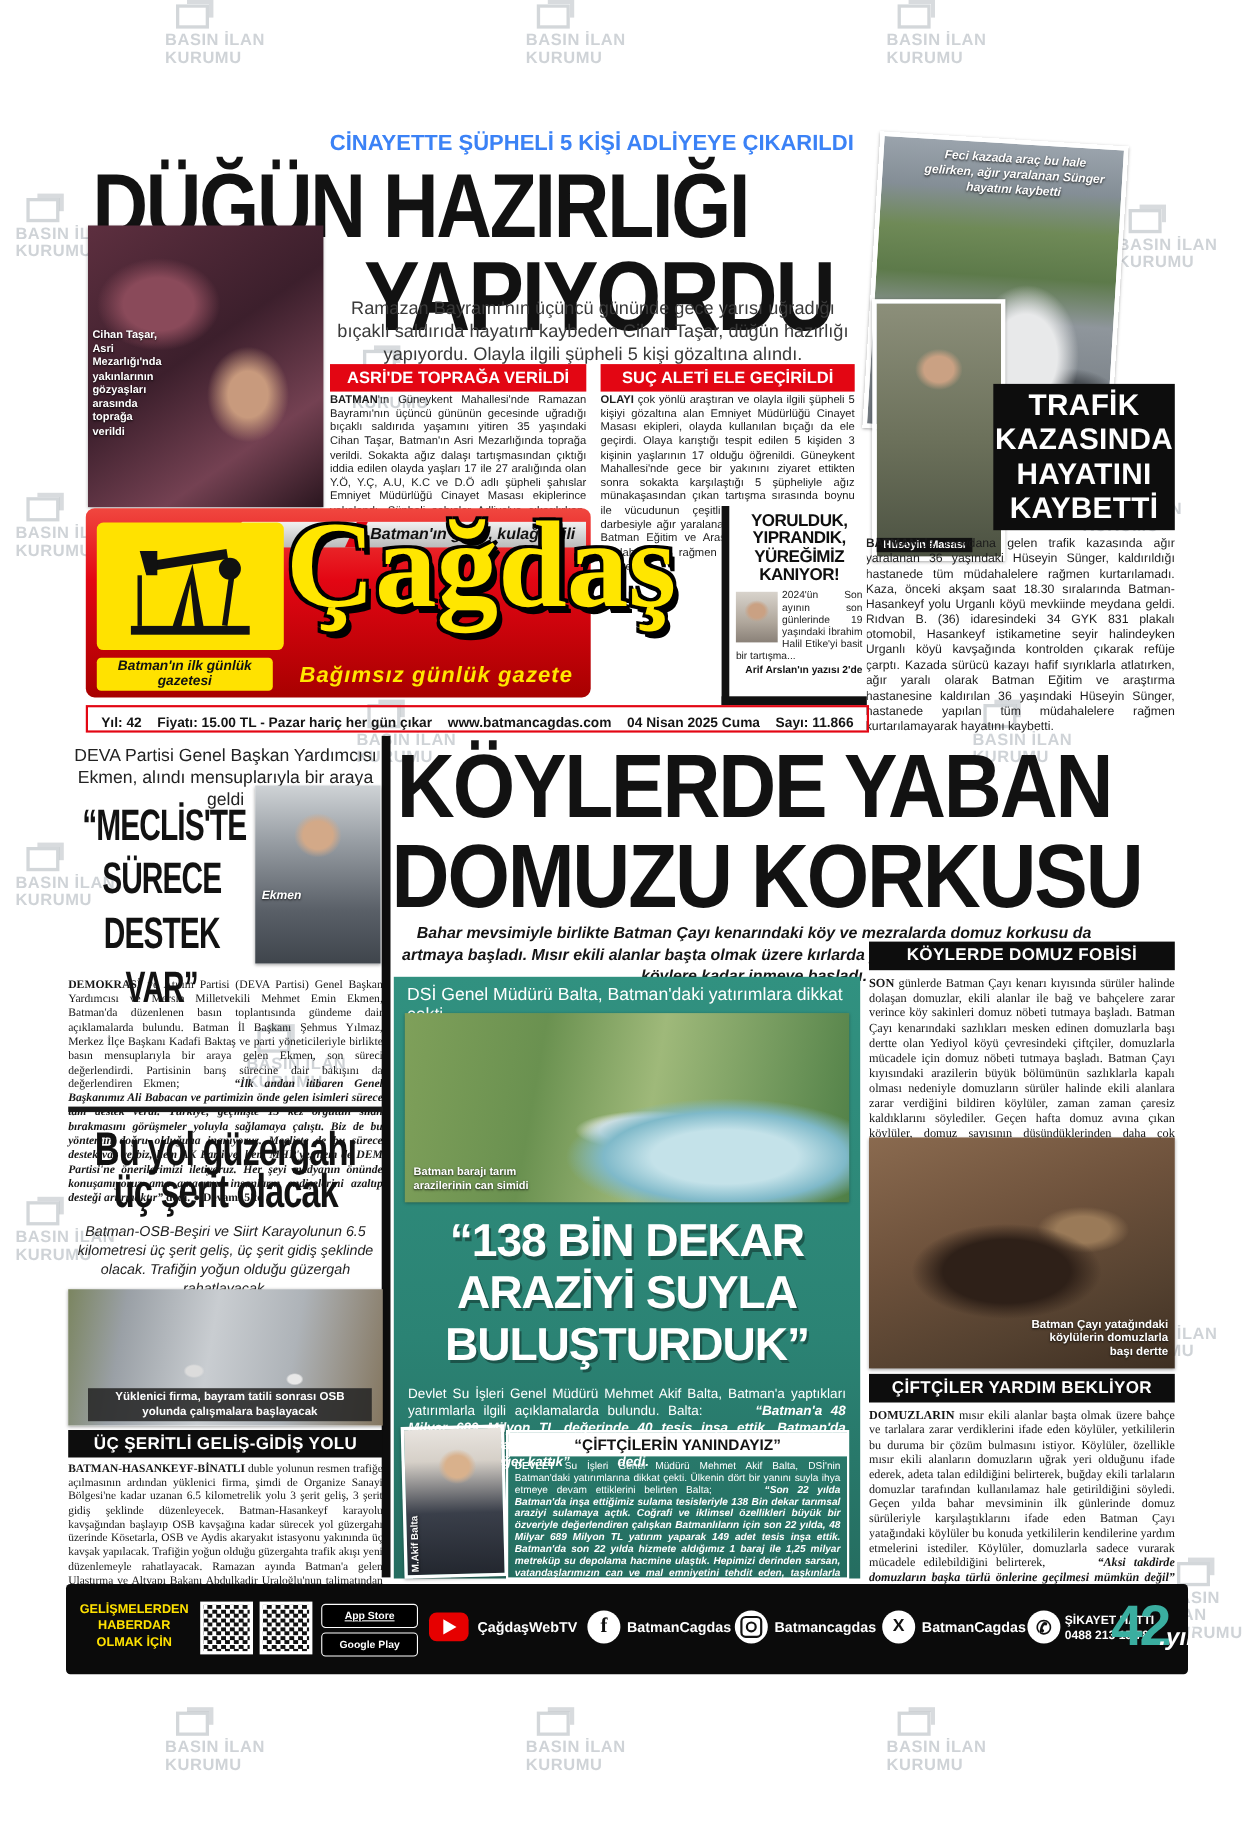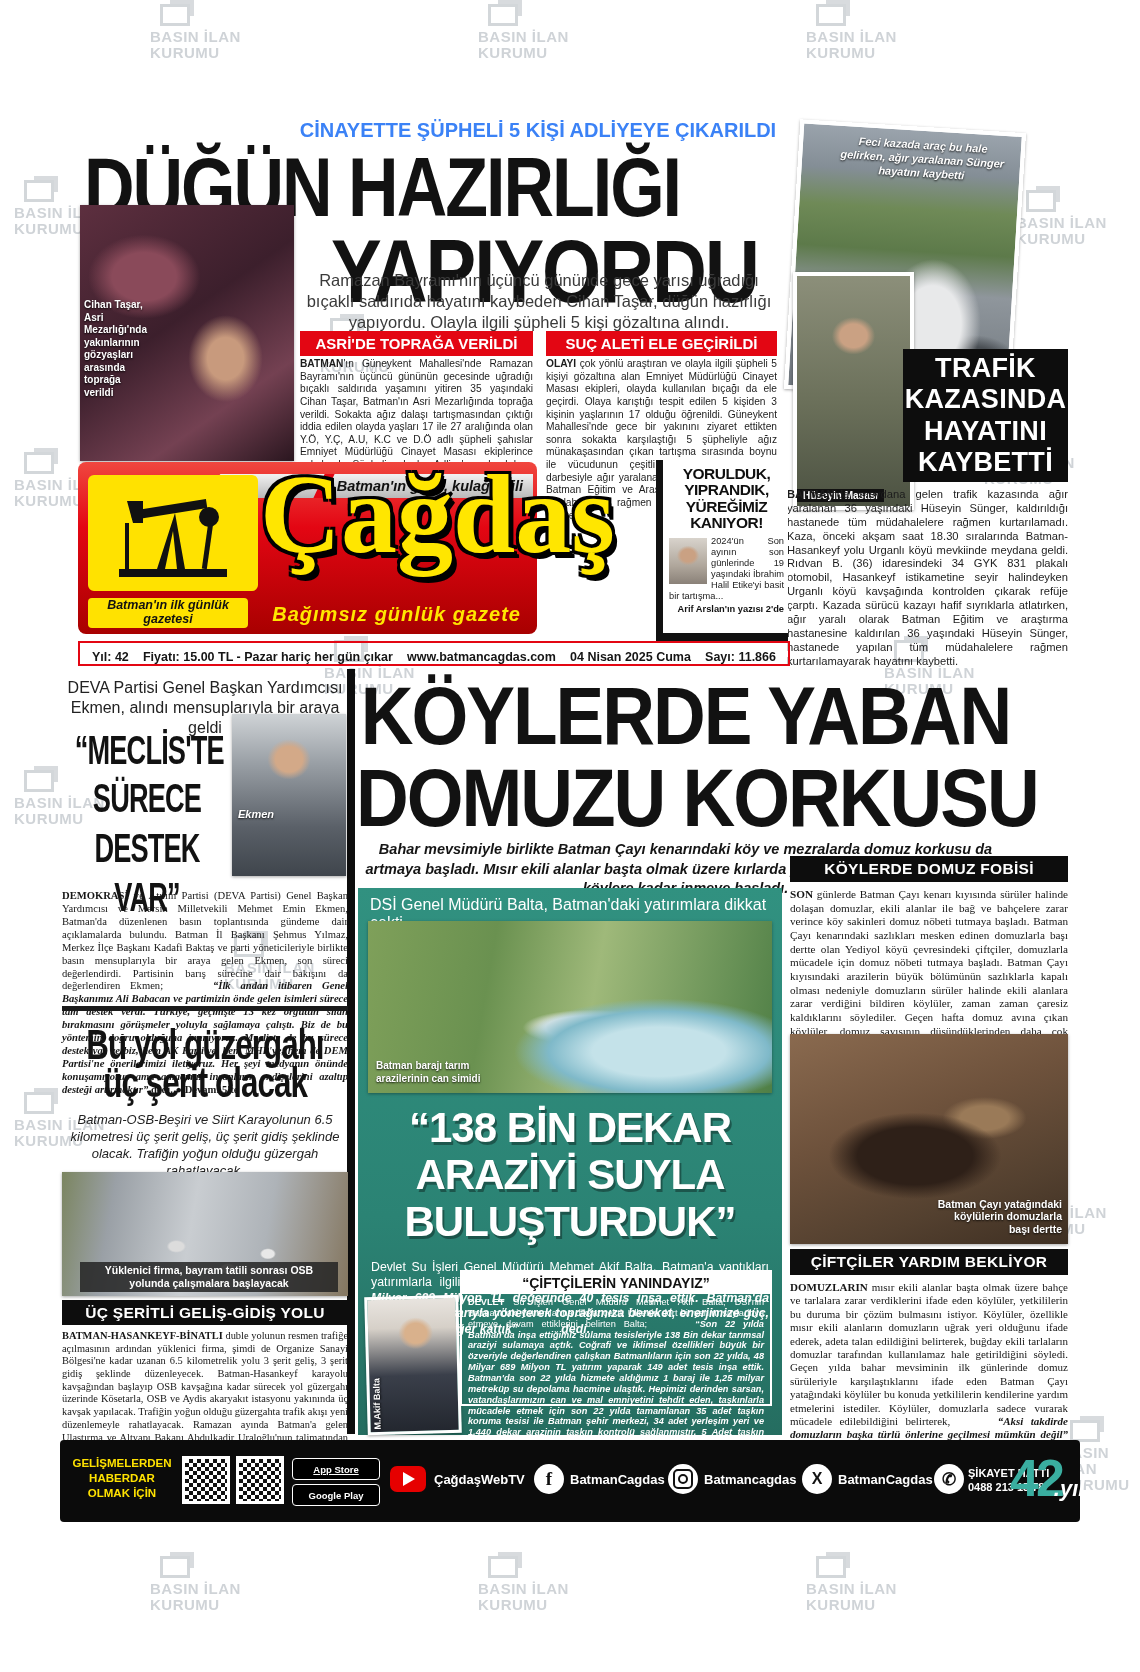--- a/index.html
+++ b/index.html
@@ -194,21 +194,21 @@
       <div>“138 BİN DEKAR</div>
       <div>ARAZİYİ SUYLA</div>
       <div>BULUŞTURDUK”</div>
     </div>
     <p class="abs" style="left:13px;top:372px;width:398px;margin:0;color:#fff;font-size:12.3px;line-height:1.26;text-align:justify;"><span>Devlet Su İşleri Genel Müdürü Mehmet Akif Balta, Batman'a yaptıkları yatırımlarla ilgili açıklamalarda bulundu. Balta: </span><span class="quote">“Batman'a 48 Milyar 689 Milyon TL değerinde 40 tesis inşa ettik. Batman'da suyumuzu başarıyla yöneterek toprağımıza bereket, enerjimize güç, üretimimize değer kattık”</span><span class="quote"> dedi.</span></p>
     <div class="photo" style="left:8px;top:408px;width:88px;height:132px;border:3px solid #fff;transform:rotate(-1.5deg);
          background:radial-gradient(24px 22px at 54% 26%,#d9b18c 0 45%,transparent 72%),
                     linear-gradient(180deg,#e8e4df 0%,#d6d0c8 22%,#3a3f4a 58%,#23272f 100%);">
       <span class="pcap" style="left:2px;bottom:2px;writing-mode:vertical-rl;transform:rotate(180deg);font-size:9px;">M.Akif Balta</span>
     </div>
-    <div class="abs" style="left:102px;top:382px;width:312px;height:136px;border:2px solid #fff;box-sizing:border-box;">
+    <div class="abs" style="left:102px;top:412px;width:312px;height:136px;border:2px solid #fff;box-sizing:border-box;">
       <div style="height:22px;background:#fff;color:#111;font-weight:900;font-size:14px;text-align:center;line-height:22px;">“ÇİFTÇİLERİN YANINDAYIZ”</div>
       <p style="margin:3px 6px;color:#fff;font-size:9.2px;line-height:1.18;text-align:justify;"><span class="lead">DEVLET</span><span> Su İşleri Genel Müdürü Mehmet Akif Balta, DSİ'nin Batman'daki yatırımlarına dikkat çekti. Ülkenin dört bir yanını suyla ihya etmeye devam ettiklerini belirten Balta; </span><span class="quote">“Son 22 yılda Batman'da inşa ettiğimiz sulama tesisleriyle 138 Bin dekar tarımsal araziyi sulamaya açtık. Coğrafi ve iklimsel özellikleri büyük bir özveriyle değerlendiren çalışkan Batmanlıların için son 22 yılda, 48 Milyar 689 Milyon TL yatırım yaparak 149 adet tesis inşa ettik. Batman'da son 22 yılda hizmete aldığımız 1 baraj ile 1,25 milyar metreküp su depolama hacmine ulaştık. Hepimizi derinden sarsan, vatandaşlarımızın can ve mal emniyetini tehdit eden, taşkınlarla mücadele etmek için son 22 yılda tamamlanan 35 adet taşkın koruma tesisi ile Batman şehir merkezi, 34 adet yerleşim yeri ve 1.440 dekar arazinin taşkın kontrolü sağlanmıştır. 5 Adet taşkın koruma tesisinin de inşaat çalışmaları devam etmektedir”</span><span> dedi.</span></p>
     </div>
   </div>
 
   <div class="abs bar-black" style="left:790px;top:856px;width:278px;height:26px;font-size:15.5px;line-height:26px;">KÖYLERDE DOMUZ FOBİSİ</div>
   <p class="abs body-serif" style="left:790px;top:888px;width:278px;margin:0;font-size:11.2px;"><span class="lead">SON</span><span> günlerde Batman Çayı kenarı kıyısında sürüler halinde dolaşan domuzlar, ekili alanlar ile bağ ve bahçelere zarar verince köy sakinleri domuz nöbeti tutmaya başladı. Batman Çayı kenarındaki sazlıkları mesken edinen domuzlarla başı dertte olan Yediyol köyü çevresindeki çiftçiler, domuzlarla mücadele için domuz nöbeti tutmaya başladı. Batman Çayı kıyısındaki arazilerin büyük bölümünün sazlıklarla kapalı olması nedeniyle domuzların sürüler halinde ekili alanlara zarar verdiğini bildiren köylüler, zaman zaman çaresiz kaldıklarını söylediler. Geçen hafta domuz avına çıkan köylüler, domuz sayısının düşündüklerinden daha çok olduğunu söylediler.</span></p>
   <div class="photo" style="left:790px;top:1034px;width:278px;height:210px;
        background:radial-gradient(120px 60px at 45% 58%,#2e2018 0 48%,transparent 72%),
                   radial-gradient(60px 30px at 70% 40%,#9a7a58 0 40%,transparent 70%),

